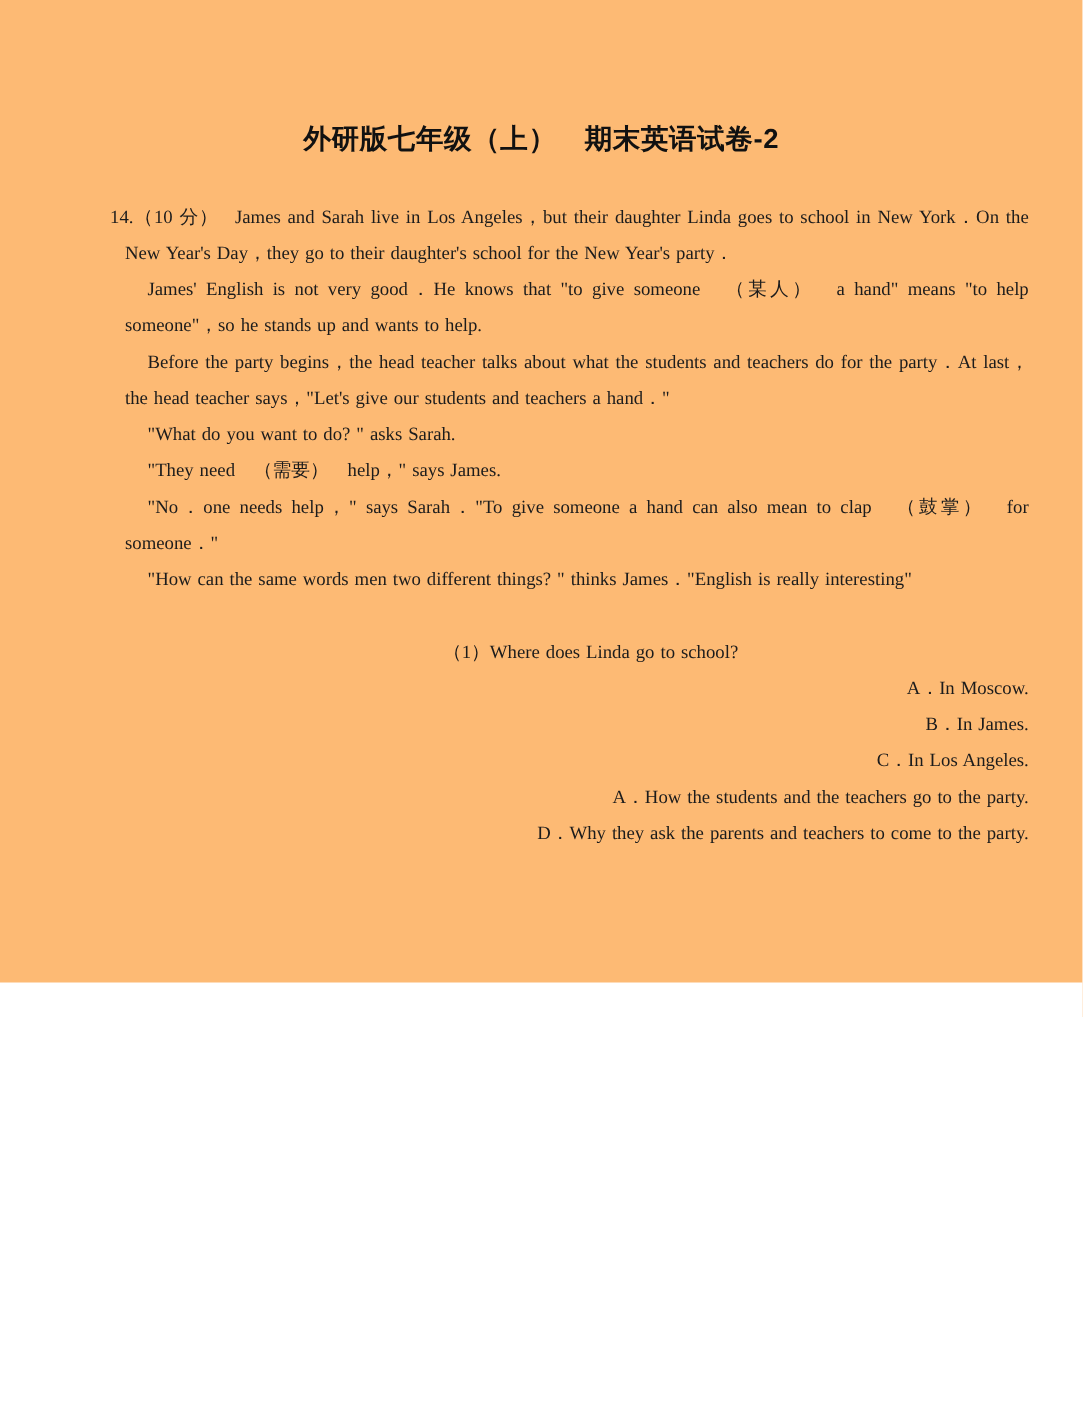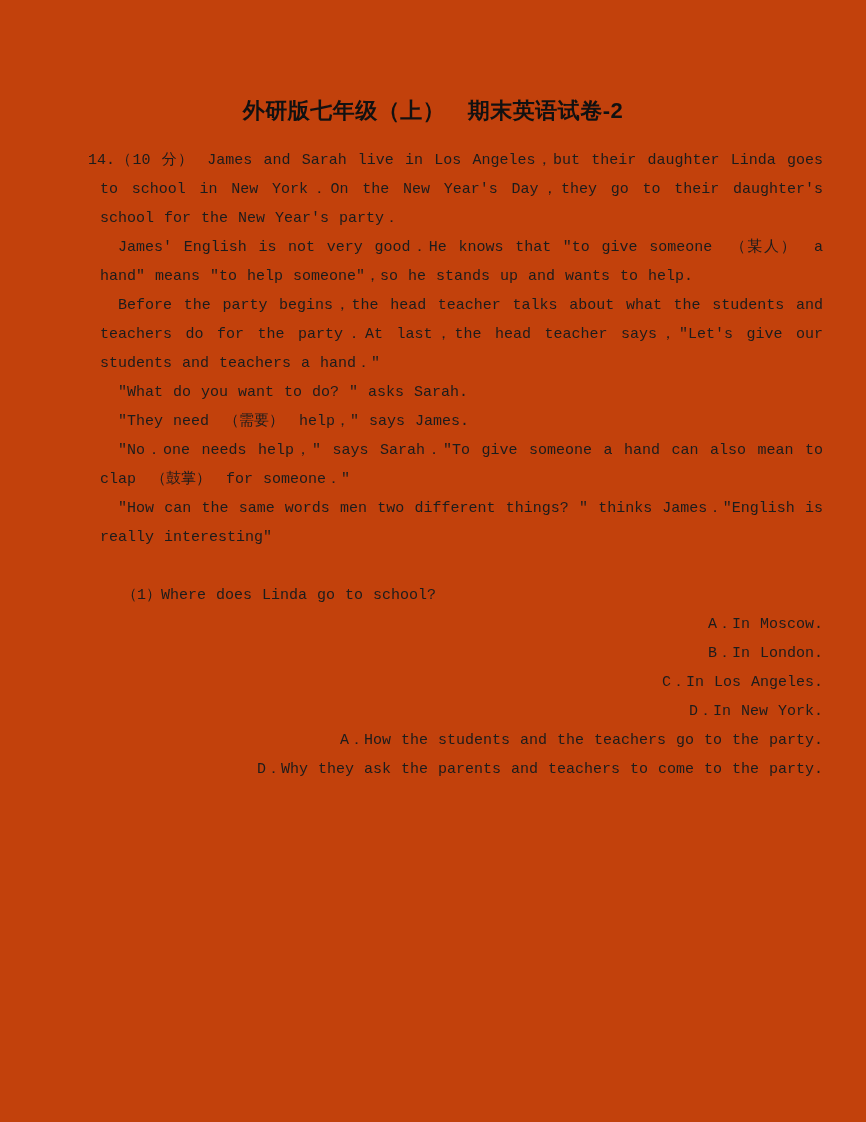--- a/index.html
+++ b/index.html
@@ -10,64 +10,63 @@
   body {
     width: 866px;
     height: 1122px;
     overflow: hidden;
     color: #1c1c1c;
     font-family: "Liberation Serif", "DejaVu Serif", serif;
     font-size: 15px;
   }
   .doc {
     width: 866px;
-    height: 1122px;
-    background: #c2410c;
+    height: 786px;
+    background: #fdba74;
     position: relative;
   }
   .title {
     margin: 0;
     padding-top: 96px;
     text-align: center;
     font-size: 22px;
     line-height: 30px;
     font-weight: bold;
     color: #111111;
     font-family: "Liberation Sans", "DejaVu Sans", sans-serif;
     letter-spacing: 0.5px;
   }
   .content {
     margin-left: 100px;
     width: 723px;
-    margin-top: 20px;
+    margin-top: 34px;
     text-align: justify;
     line-height: 29px;
     word-spacing: 1px;
-    font-family: Liberation Mono, monospace;
   }
   .content p {
     margin: 0;
     padding: 0;
   }
   
   .p-item {
     padding-left: 12px;
     text-indent: -12px;
   }
   .qnum {
     margin-right: 13px;
   }
   
   .p-ind {
     text-indent: 18px;
   }
   
   .q-stem {
     text-indent: 22px;
-    text-align: left;
+    text-align: center;
   }
   .q-first {
     margin-top: 29px !important;
   }
   
   .opt {
     padding-left: 11px;
     text-align: right;
   }
 </style>
@@ -90,23 +89,22 @@
 
     <p class="p-ind">"They need　（需要）　help，" says James.</p>
 
     <p class="p-ind">"No．one needs help，" says Sarah．"To give someone a hand can also mean to clap　（鼓掌）　for someone．"</p>
 
     <p class="p-ind">"How can the same words men two different things? " thinks James．"English is really interesting"</p>
 
     <p class="q-stem q-first">（1）Where does Linda go to school?</p>
 
     <p class="opt">A．In Moscow.</p>
-    <p class="opt">B．In London.</p>
+    <p class="opt">B．In James.</p>
     <p class="opt">C．In Los Angeles.</p>
-    <p class="opt">D．In New York.</p>
 
 
     <p class="opt">A．How the students and the teachers go to the party.</p>
     <p class="opt">D．Why they ask the parents and teachers to come to the party.</p>
 
 
   </div>
 </div>
 
 </body></html>

